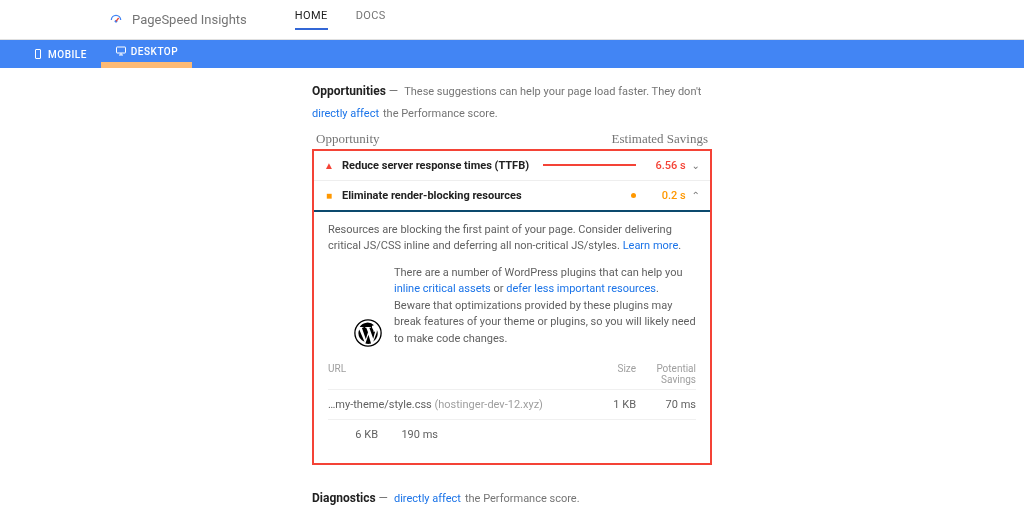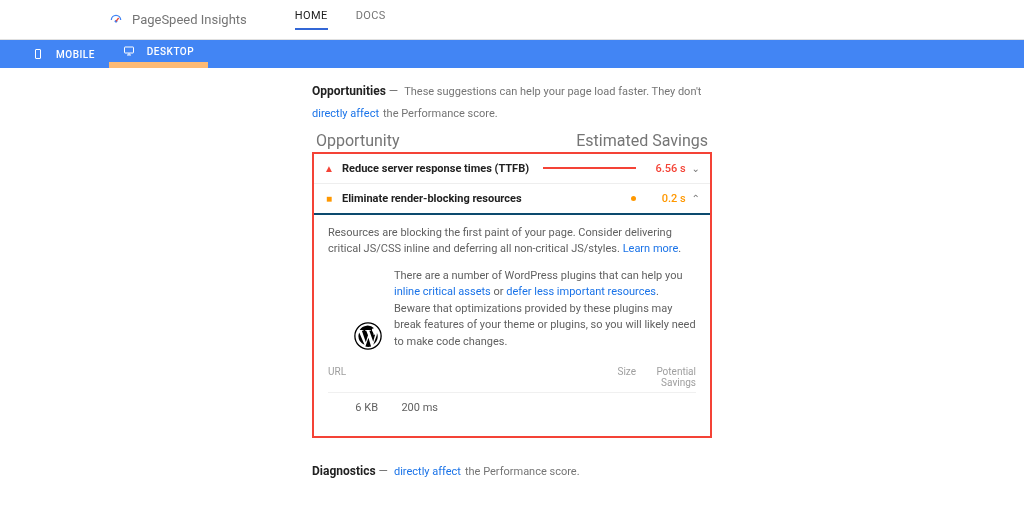--- a/index.html
+++ b/index.html
@@ -4,29 +4,29 @@
 <style>
 * { box-sizing: border-box; margin: 0; padding: 0; }
 body { font-family: Roboto, Arial, sans-serif; font-size: 13px; color: #212121; background: #fff; width: 1024px; }
 .topbar { display: flex; align-items: center; height: 40px; padding-left: 108px; border-bottom: 1px solid #e0e0e0; }
 .logo-icon { width: 16px; height: 16px; margin-right: 8px; }
 .app-title { color: #757575; font-size: 13px; font-weight: 400; margin-right: 48px; }
 .top-tabs { display: flex; gap: 28px; }
 .top-tab { font-size: 11px; color: #757575; letter-spacing: 0.4px; padding-bottom: 6px; cursor: pointer; }
 .top-tab.active { color: #212121; border-bottom: 2px solid #3367d6; }
 .devicebar { display: flex; align-items: center; height: 28px; background: #4285f4; padding-left: 18px; font-size: 10px; color: #fff; font-weight: 500; letter-spacing: .5px; }
-.device-tab { display: flex; align-items: center; gap: 12px; padding: 0 14px; height: 28px; cursor: pointer; }
+.device-tab { display: flex; align-items: center; gap: 4px; padding: 0 14px; height: 28px; cursor: pointer; }
 .device-tab.active { border-bottom: 6px solid #fdba74; }
 .device-icon { width: 12px; height: 12px; }
 .content { width: 400px; margin: 14px auto 0 auto; }
 .section-head { display: flex; align-items: baseline; flex-wrap: wrap; gap: 4px; font-size: 11px; color: #757575; margin-bottom: 8px; line-height: 1.6; }
 .section-title { font-weight: 700; color: #212121; font-size: 12px; margin-right: 2px; }
 .section-title::after { content: " —"; font-weight: 400; color: #757575; }
 a.inline-link { color: #1a73e8; text-decoration: none; }
-.opp-head { display: flex; justify-content: space-between; font-size: 16px; color: #757575; margin: 2px 4px; }
+.opp-head { display: flex; justify-content: space-between; font-size: 13px; color: #757575; margin: 2px 4px; font-family: Liberation Serif, serif; }
 .opp-box { border: 2px solid #f44336; }
 .opp-row { display: flex; align-items: center; padding: 8px 10px; font-size: 11px; border-top: 1px solid #eee; cursor: pointer; }
 .opp-row:first-child { border-top: none; }
 .opp-icon { width: 10px; text-align: center; margin-right: 8px; font-size: 10px; }
 .ic-red { color: #f44336; }
 .ic-orange { color: #ff9800; }
 .opp-title { font-weight: 700; color: #212121; flex: 0 0 auto; }
 .opp-bar { flex: 1; margin: 0 14px; display: flex; align-items: center; }
 .bar-track { flex: 1; height: 2px; position: relative; }
 .bar-fill { height: 2px; background: #f44336; }
@@ -133,22 +133,27 @@
           <span>or</span>
           <a class="inline-link">defer less important resources</a><span>. Beware that optimizations provided by these plugins may break features of your theme or plugins, so you will likely need to make code changes.</span>
         </div>
       </div>
       <div class="res-head">
         <span class="col-url">URL</span>
         <span class="col-size">Size</span>
         <span class="col-sav">Potential Savings</span>
       </div>
       <div class="res-row">
+        <span class="col-url"><span>…my-theme/style.css</span> <span class="res-host">(hostinger-dev-12.xyz)</span></span>
+        <span class="col-size">1 KB</span>
+        <span class="col-sav">70 ms</span>
+      </div>
+      <div class="res-row">
         <span class="col-size">6 KB</span>
-        <span class="col-sav">200 ms</span>
+        <span class="col-sav">190 ms</span>
       </div>
     </div>
   </div>
 
   <div class="spacer"></div>
 
   <div class="section-head">
     <span class="section-title">Diagnostics</span>
     <a class="inline-link">directly affect</a>
     <span>the Performance score.</span>

